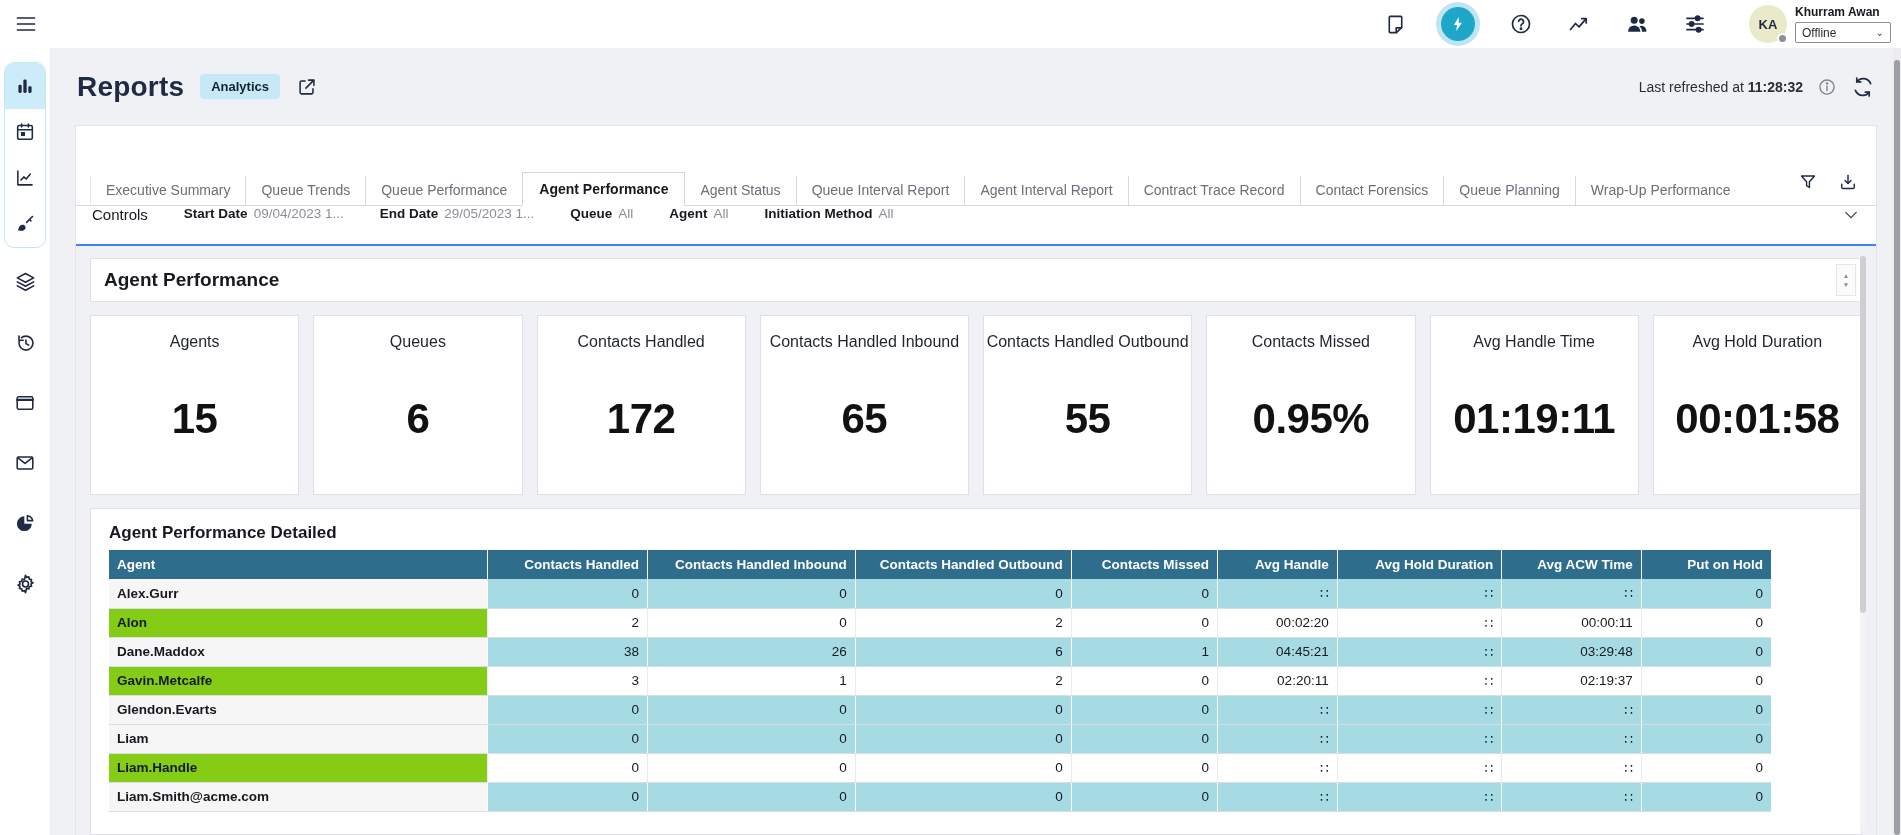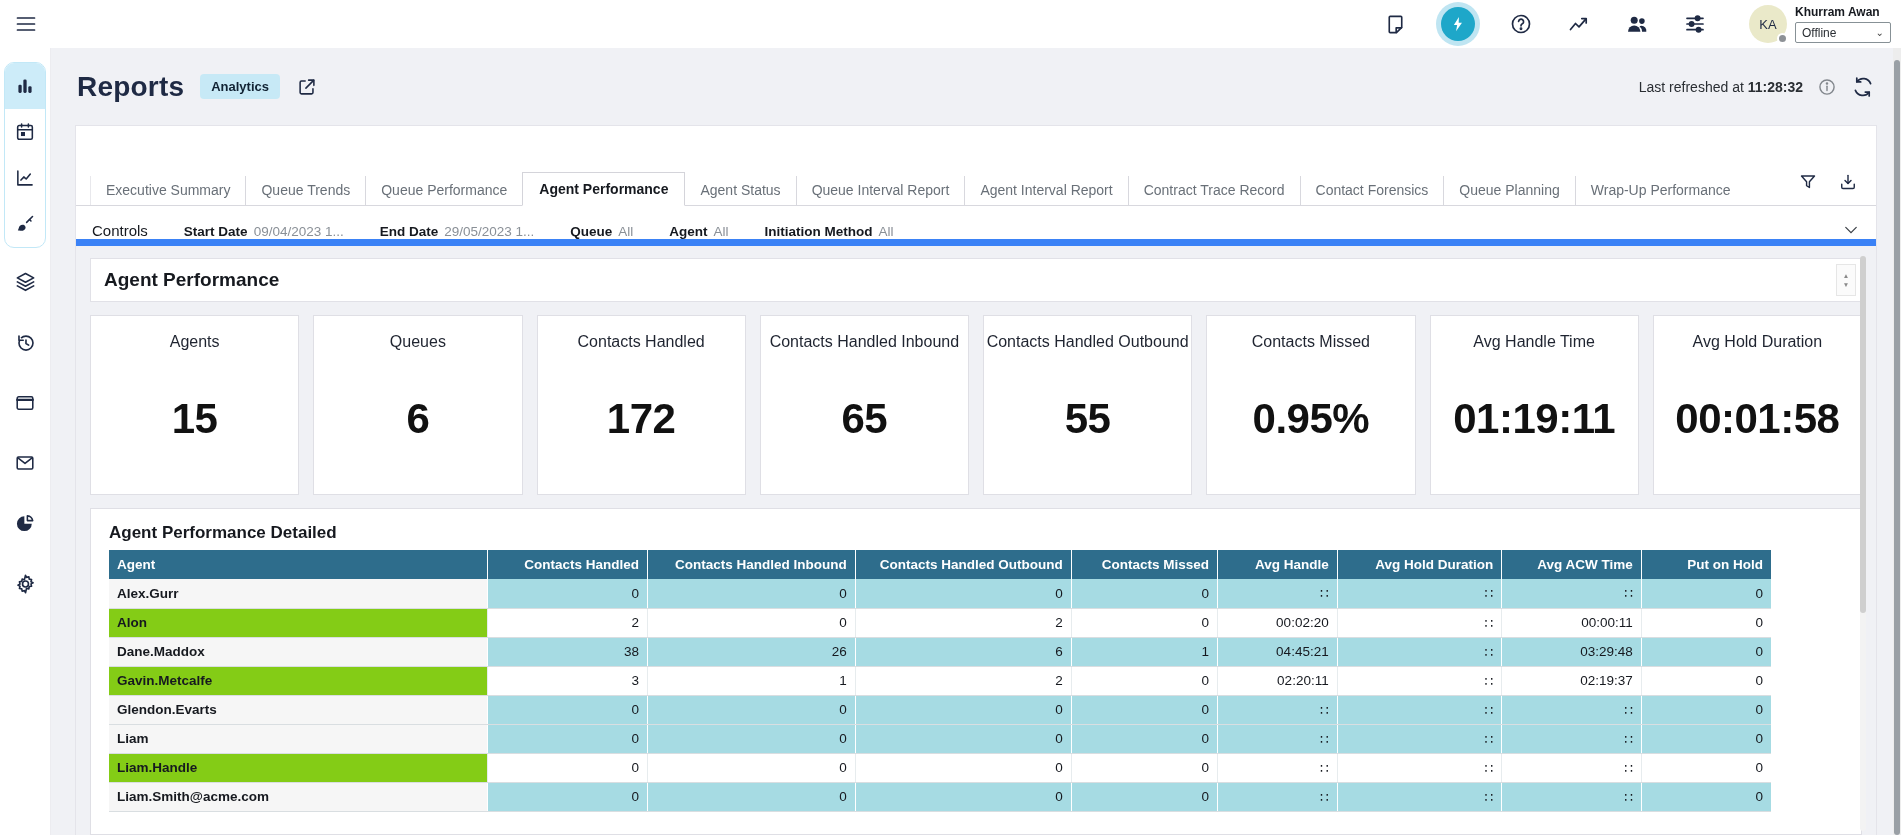--- a/index.html
+++ b/index.html
@@ -14,21 +14,21 @@
 
   
   .topbar { height:48px; display:flex; align-items:center; justify-content:space-between;
     background:#fff; padding:0 10px 0 14px; position:relative; z-index:5; }
   .topbar-right { display:flex; align-items:center; gap:34px; }
   .tb-icon { width:24px; height:24px; cursor:pointer; }
   .bolt-wrap { width:34px; height:34px; border-radius:50%; background:var(--accent-cyan);
     box-shadow:0 0 0 5px var(--accent-cyan-ring); display:flex; align-items:center; justify-content:center; }
   .user-block { display:flex; align-items:flex-start; gap:8px; margin-left:8px; }
   .avatar { width:38px; height:38px; border-radius:50%; background:var(--avatar-bg);
-    display:flex; align-items:center; justify-content:center; font-weight:400; font-size:13px;
+    display:flex; align-items:center; justify-content:center; font-weight:700; font-size:13px;
     color:var(--navy); position:relative; }
   .avatar .dot { position:absolute; right:-1px; bottom:-1px; width:11px; height:11px;
     border-radius:50%; background:#8d9196; border:2px solid #fff; }
   .user-meta { display:flex; flex-direction:column; gap:3px; }
   .user-name { font-size:12px; font-weight:700; color:#16191f; }
   .status-select { width:96px; height:21px; border:1px solid #879196; border-radius:2px;
     font-size:12px; color:#2a2e33; display:flex; align-items:center; justify-content:space-between;
     padding:0 6px; background:#fff; cursor:pointer; }
   .status-select .chev { font-size:10px; color:#444; }
 
@@ -59,22 +59,22 @@
   .card-icons { position:absolute; top:46px; right:18px; display:flex; gap:20px; z-index:3; }
   .tabs-row { margin-top:46px; padding:0 0 0 14px; display:flex; align-items:flex-end;
     border-bottom:1px solid #d8d8de; }
   .tab { font-size:14px; color:#697078; padding:7px 15px 8px; cursor:pointer; white-space:nowrap;
     border-left:1px solid #d8d8de; line-height:1; }
   .tab:first-child { border-left:1px solid #e8e8ec; }
   .tab.active { background:#fff; border:1px solid #d4d4da; border-bottom:1px solid #fff;
     margin-bottom:-1px; font-weight:700; color:#16191f; padding:9px 16px; }
   .tab.active + .tab { border-left:none; }
 
-  .controls-row { display:flex; align-items:flex-end; height:40px; padding:0 16px;
-    border-bottom:7px solid #3b82f6; gap:36px; background:#fff; }
+  .controls-row { display:flex; align-items:flex-start; height:40px; padding:0 16px;
+    border-bottom:2px solid #3b82f6; gap:36px; background:#fff; }
   .controls-label { font-size:15px; color:#16191f; }
   .ctl-field { font-size:13.5px; cursor:pointer; white-space:nowrap; }
   .ctl-field b { font-weight:700; color:#16191f; margin-right:6px; }
   .ctl-field span { color:#8a9097; }
   .controls-chevron { margin-left:auto; cursor:pointer; }
 
   .card-body { flex:1; background:var(--page-bg); padding:12px 14px 0; display:flex;
     flex-direction:column; gap:13px; overflow:hidden; }
 
   .section-box { background:#fff; border:1px solid #e1e1e7; height:44px; display:flex;

